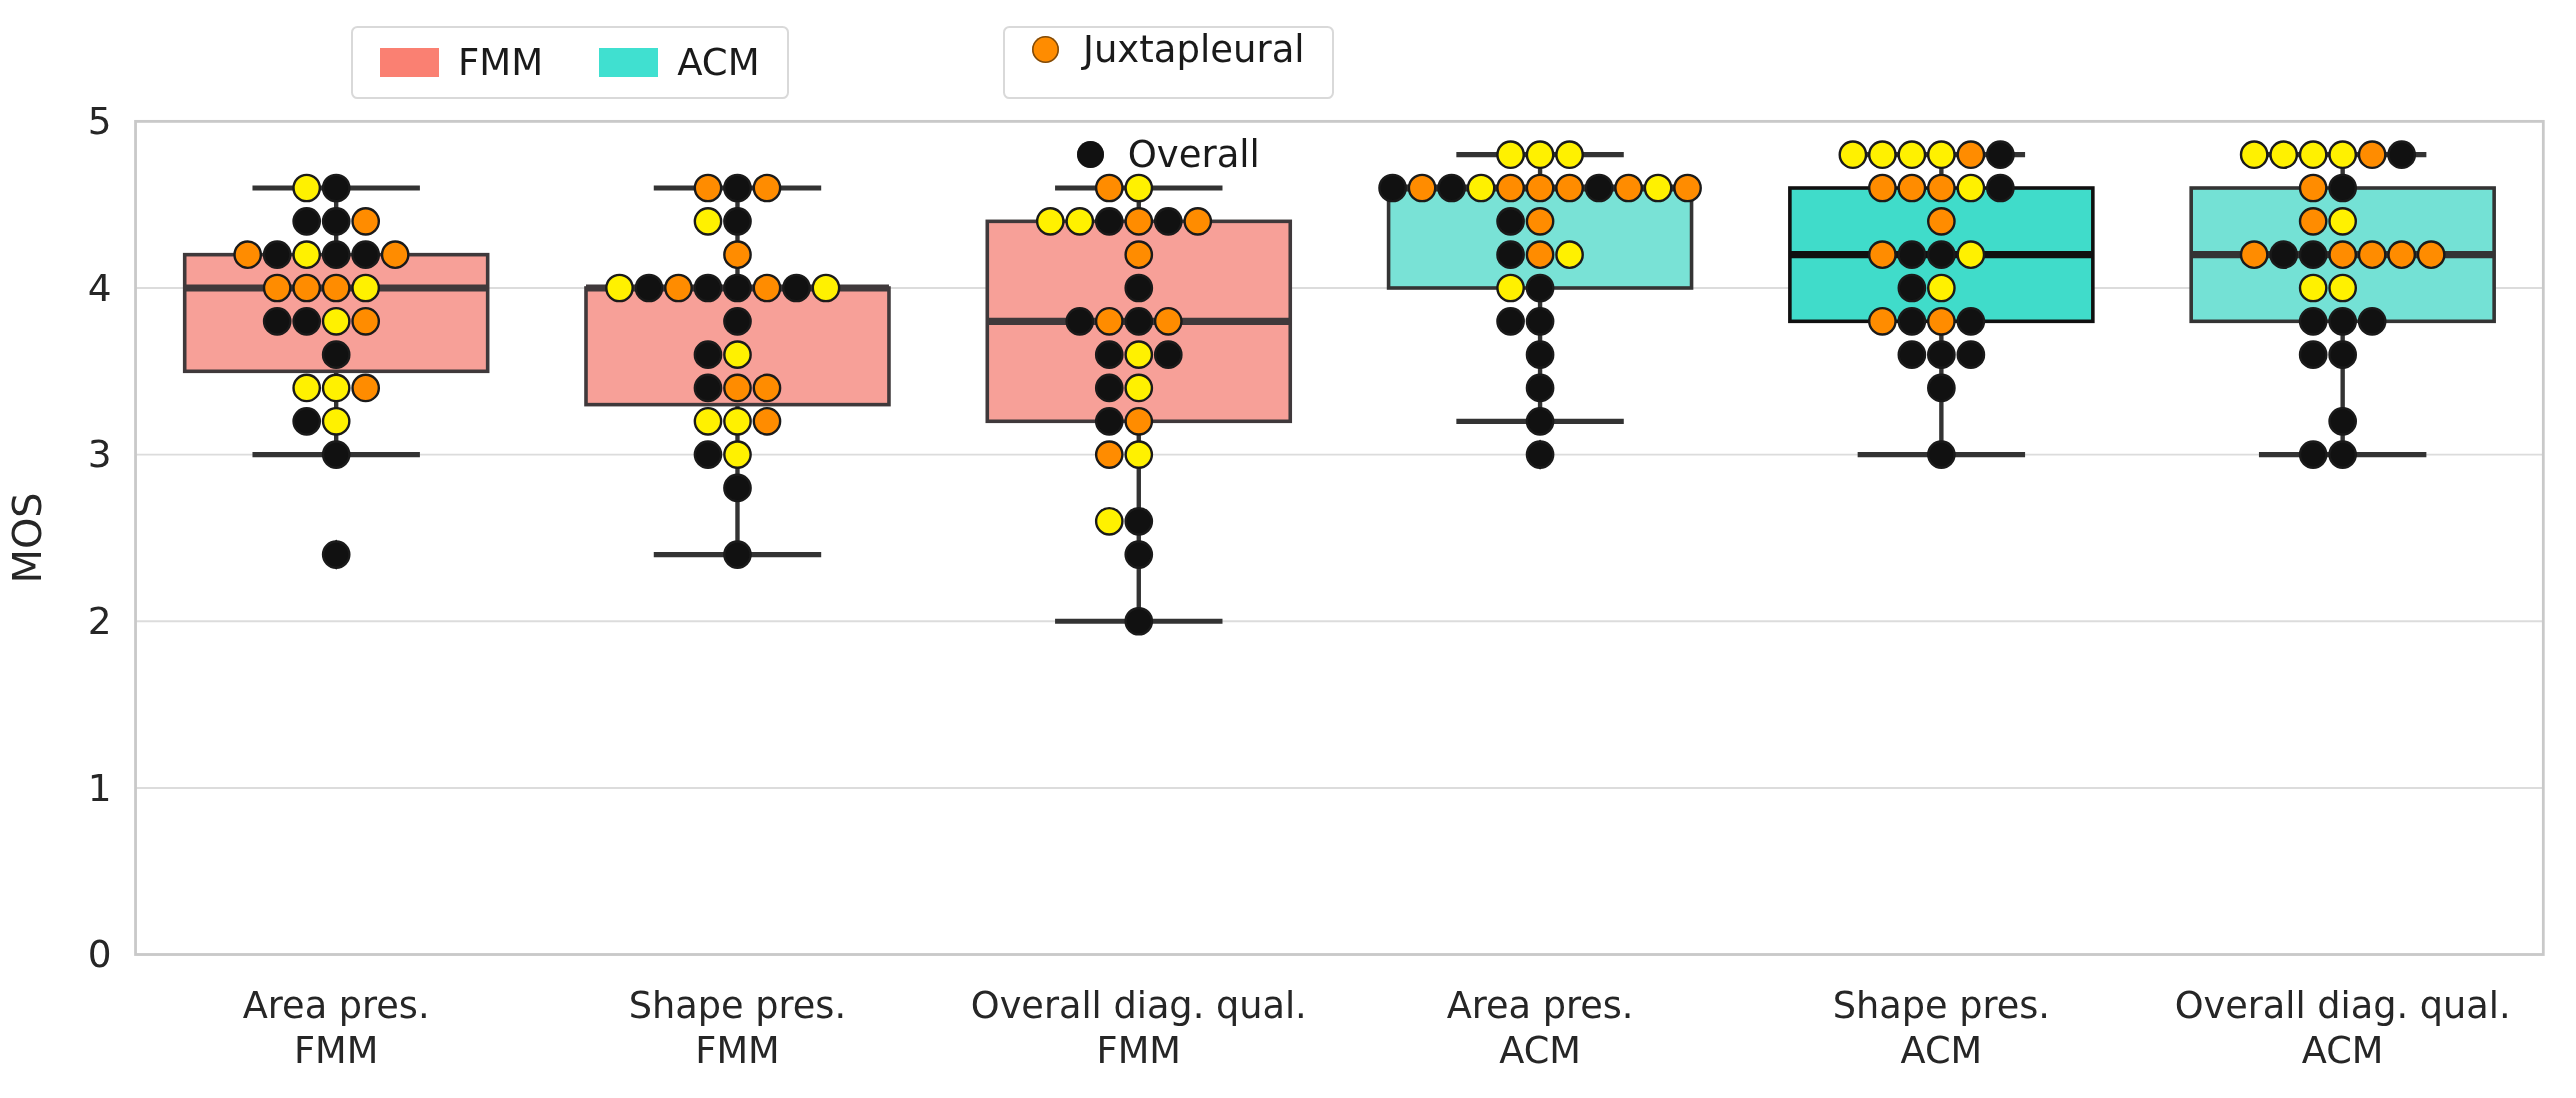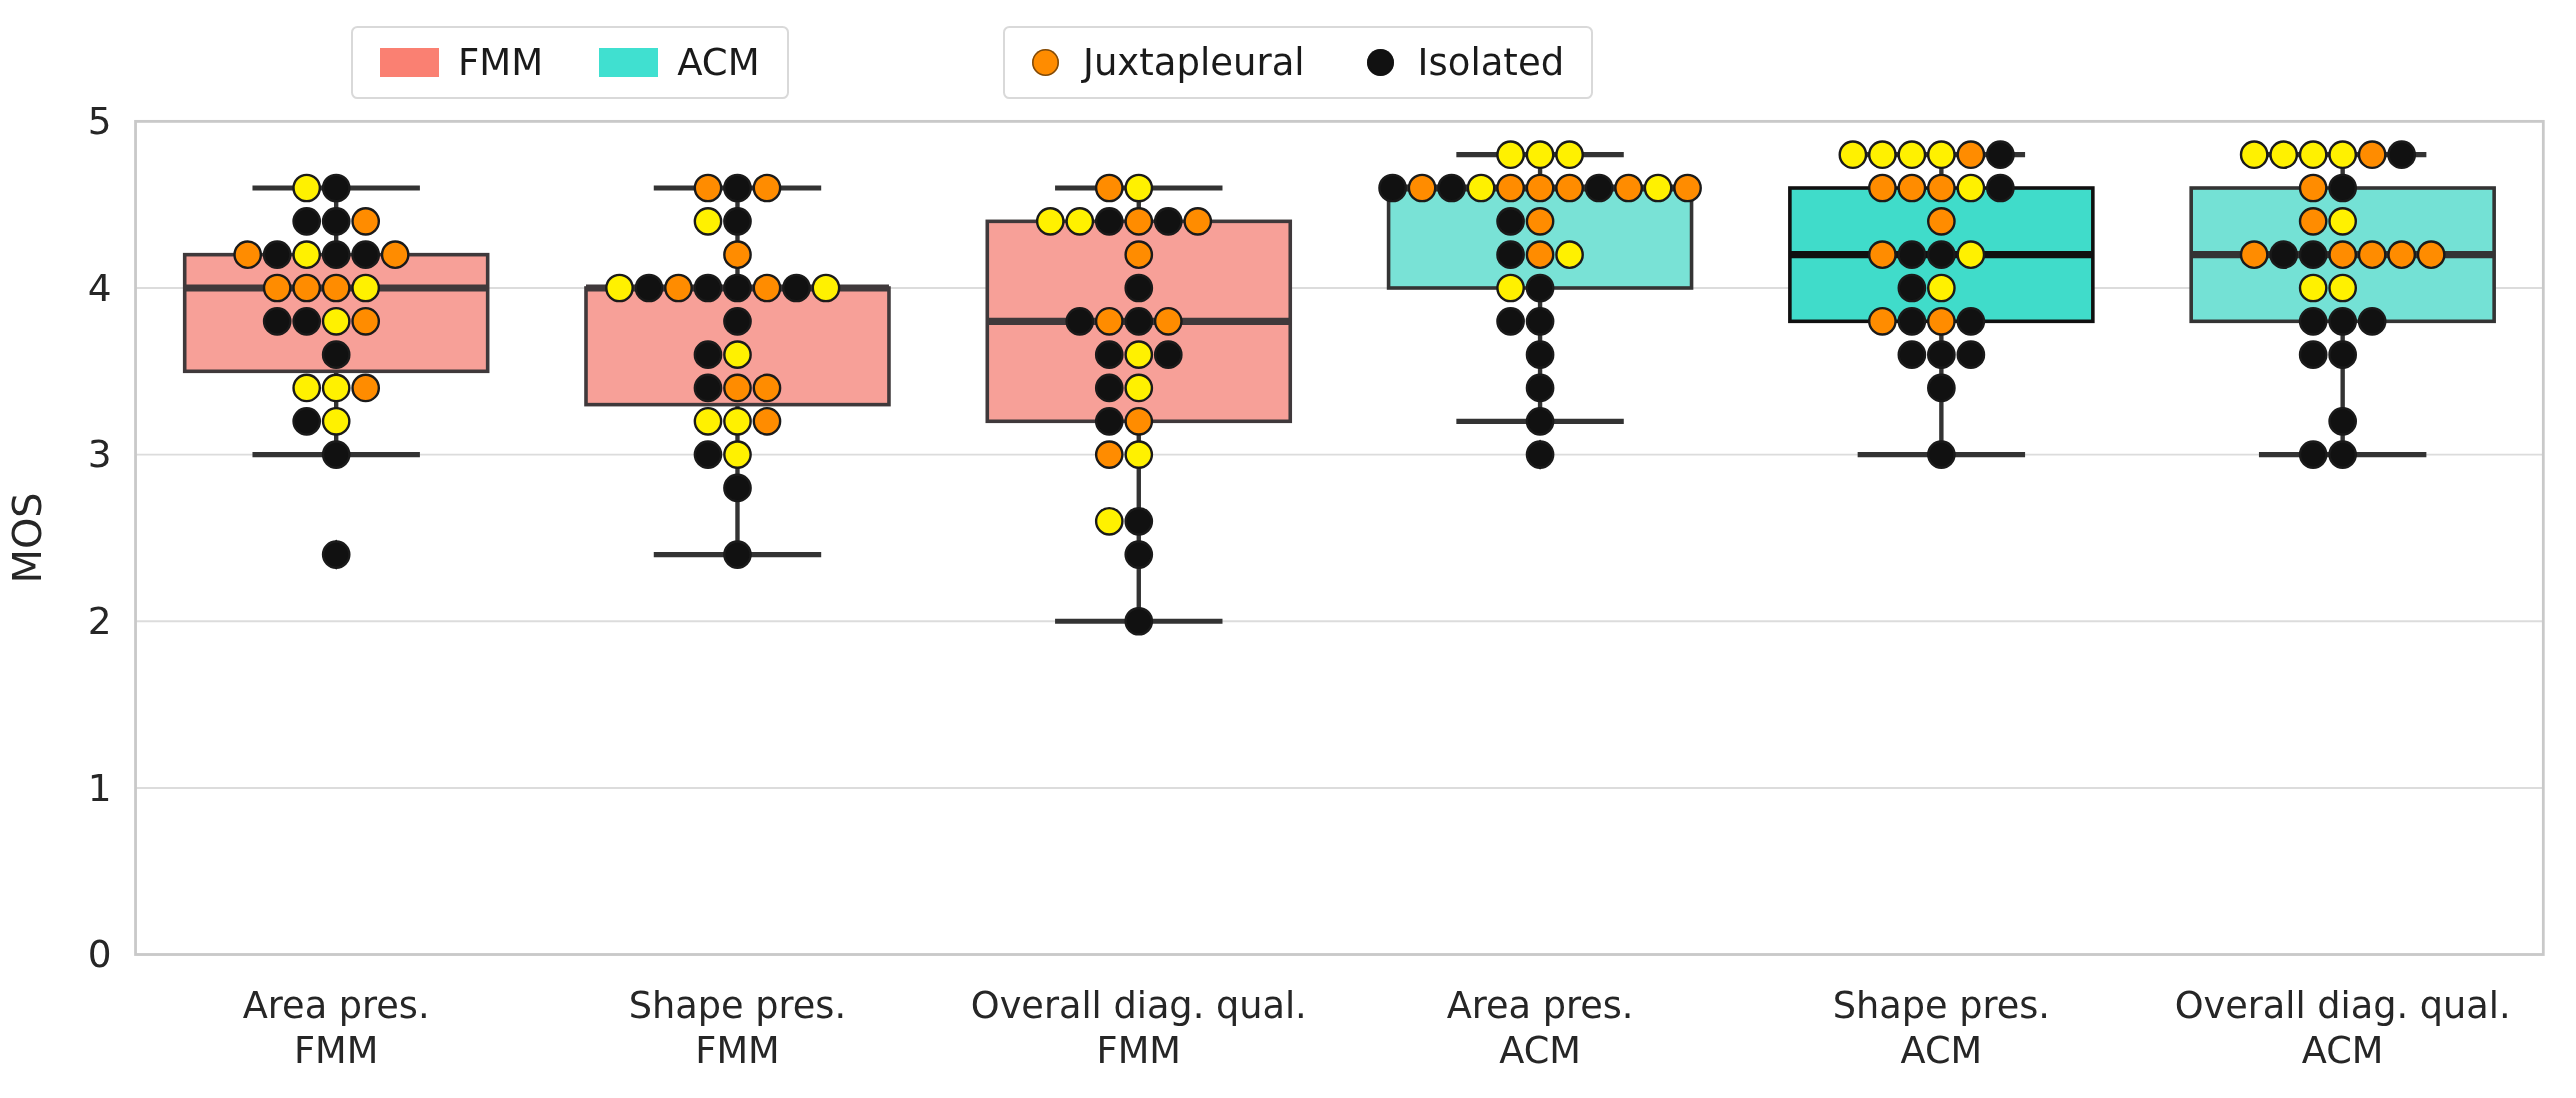--- a/index.html
+++ b/index.html
@@ -19,21 +19,21 @@
     border-radius:6.4px;
     height:73px;
     padding:0 27px;
     box-sizing:border-box;
     color:#1a1a1a;
     font-size:37px;
     z-index:3;
   }
   .legend-item{display:flex;align-items:center;}
   .legend-models{left:351px;top:26px;gap:56px;}
-  .legend-types{left:1003px;top:26px;gap:62px;}
+  .legend-types{left:1003px;top:26px;gap:62px;flex-direction:column;}
   .swatch{width:59px;height:29px;display:inline-block;margin-right:19px;}
   .dotmark{width:27px;height:27px;border-radius:50%;display:inline-block;
     margin-right:24px;box-shadow:inset 0 0 0 1.6px rgba(20,20,20,.55);}
   .legend-label{white-space:nowrap;}
 </style>
 </head>
 <body>
 
 <div class="figure">
 
@@ -271,18 +271,18 @@
     </div>
   </div>
 
   <div class="legend legend-types">
     <div class="legend-item">
       <span class="dotmark" style="background: rgb(255, 140, 0);"></span>
       <span class="legend-label">Juxtapleural</span>
     </div>
     <div class="legend-item">
       <span class="dotmark" style="background: rgb(17, 17, 17);"></span>
-      <span class="legend-label">Isolated</span>
+      <span class="legend-label">Overall</span>
     </div>
   </div>
 
 </div>
 
 
 </body></html>

